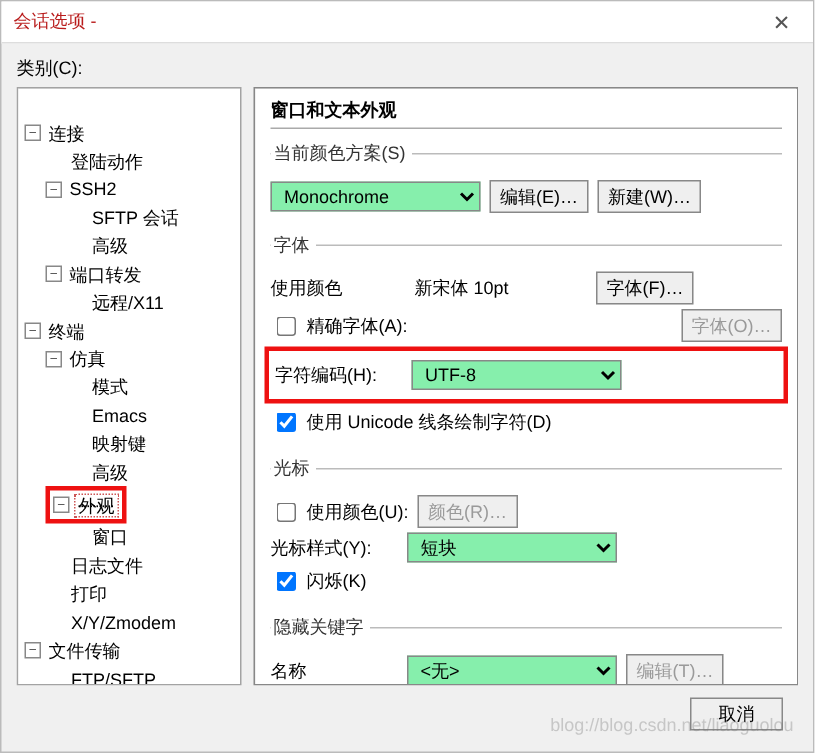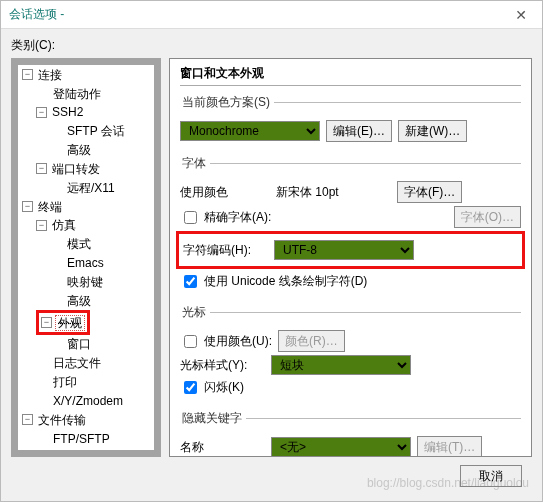--- a/index.html
+++ b/index.html
@@ -1,39 +1,39 @@
 <!DOCTYPE html>
 <html><head>
 <meta charset="utf-8">
 <style>
   * { box-sizing: border-box; font-family: "Microsoft YaHei", "SimSun", sans-serif; font-size: 12px; }
   body { margin: 0; background: #fff; color: #000; }
   .window { width: 543px; height: 502px; border: 1px solid #bbb; background: #f0f0f0; display: flex; flex-direction: column; }
   .titlebar { height: 28px; display: flex; align-items: center; padding: 0 8px; border-bottom: 1px solid #ddd; background: #fff; }
-  .titlebar .title { flex: 1; color: #0f766e; }
+  .titlebar .title { flex: 1; color: #b91c1c; }
   .titlebar .close { width: 26px; text-align: center; color: #555; cursor: pointer; font-size: 14px; }
   .content { flex: 1; display: flex; flex-direction: column; padding: 8px 10px; overflow: hidden; }
   .cat-label { margin-bottom: 4px; }
   .main-row { flex: 1; display: flex; gap: 8px; overflow: hidden; }
-  .tree-panel { width: 150px; background: #fff; border: 7px solid #a3a3a3; overflow: auto; padding: 0 2px; }
+  .tree-panel { width: 150px; background: #fff; border: 1px solid #a3a3a3; overflow: auto; padding: 20px 2px; }
   .tree ul { list-style: none; margin: 0; padding-left: 14px; }
   .tree > ul { padding-left: 2px; }
   .tree li { line-height: 18px; white-space: nowrap; }
   .tree .tog { display: inline-block; width: 11px; height: 11px; border: 1px solid #888; text-align: center; line-height: 9px; font-size: 9px; margin-right: 3px; color: #555; background: #fff; vertical-align: middle; }
   .tree .sp { display: inline-block; width: 15px; }
   .tree .node { cursor: pointer; padding: 0 2px; vertical-align: middle; }
   .tree .dotted { border: 1px dotted #c55; text-decoration: line-through dotted; }
   .hl-box { border: 3px solid #e11; padding: 0 2px; display: inline-block; }
   .right-panel { flex: 1; background: #fff; border: 1px solid #888; padding: 6px 10px; overflow: auto; }
   .sec-title { font-weight: bold; border-bottom: 1px solid #aaa; padding-bottom: 3px; margin-bottom: 6px; }
   fieldset { border: none; border-top: 1px solid #bbb; margin: 8px 0 4px; padding: 6px 0 2px; }
   legend { color: #333; padding-right: 4px; }
   .row { display: flex; align-items: center; gap: 6px; margin: 3px 0; }
   .row label.lab { width: 85px; }
-  select, input[type=text] { border: 1px solid #888; background: #4d7c0f; height: 20px; padding: 0 4px; }
+  select, input[type=text] { border: 1px solid #888; background: #86efac; height: 20px; padding: 0 4px; }
   select { width: 140px; }
   .btn { height: 22px; min-width: 62px; border: 1px solid #888; background: #efefef; cursor: pointer; padding: 0 6px; }
   .btn:disabled, .dis { color: #9a9a9a; }
   .font-val { width: 120px; background: #fff; border: 1px solid transparent; height: 20px; display: flex; align-items: center; padding: 0 4px; }
   .hl-row { border: 3px solid #e11; padding: 3px 4px; margin: 2px -4px; }
   .bottom-bar { display: flex; justify-content: flex-end; gap: 8px; padding: 8px 10px 6px; }
   .wm { position: absolute; right: 14px; bottom: 12px; color: rgba(120,120,120,0.35); font-size: 12px; pointer-events: none; }
   .cb { display:flex; align-items:center; gap:4px; }
 </style>
 </head>

